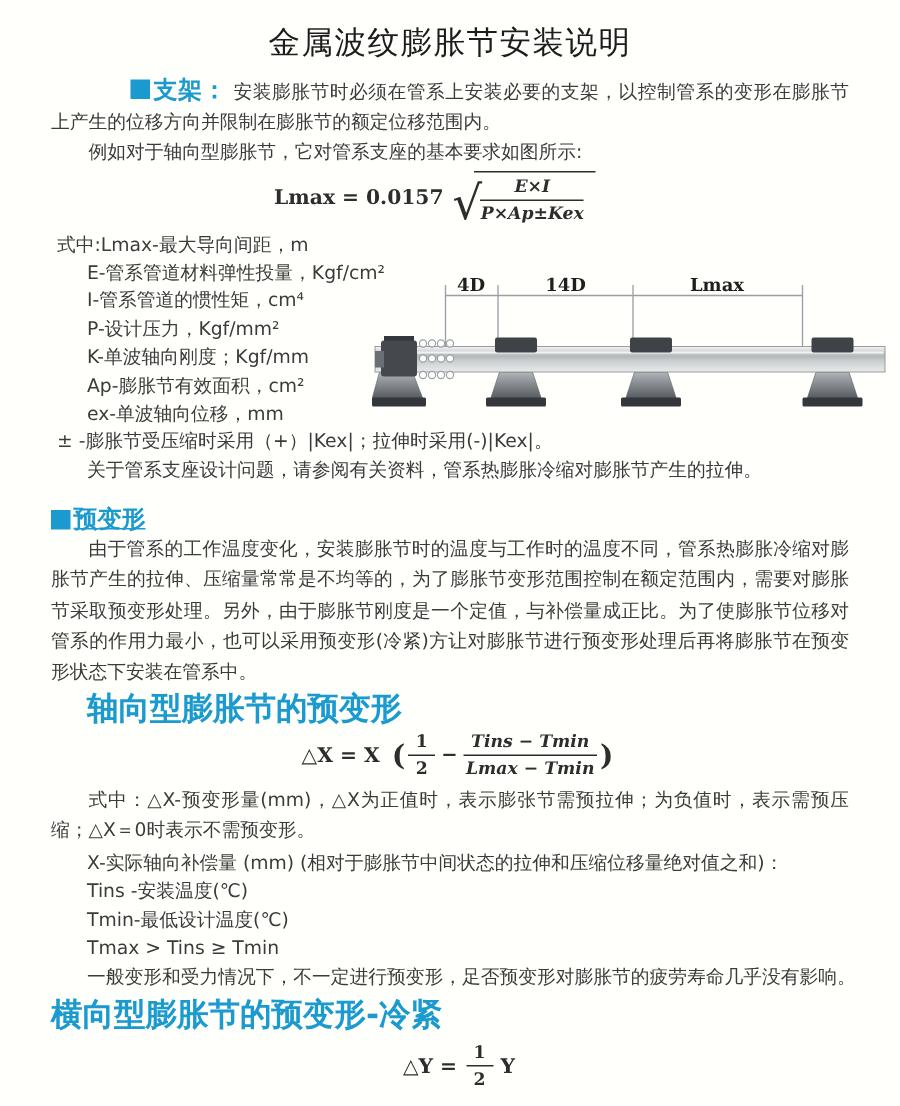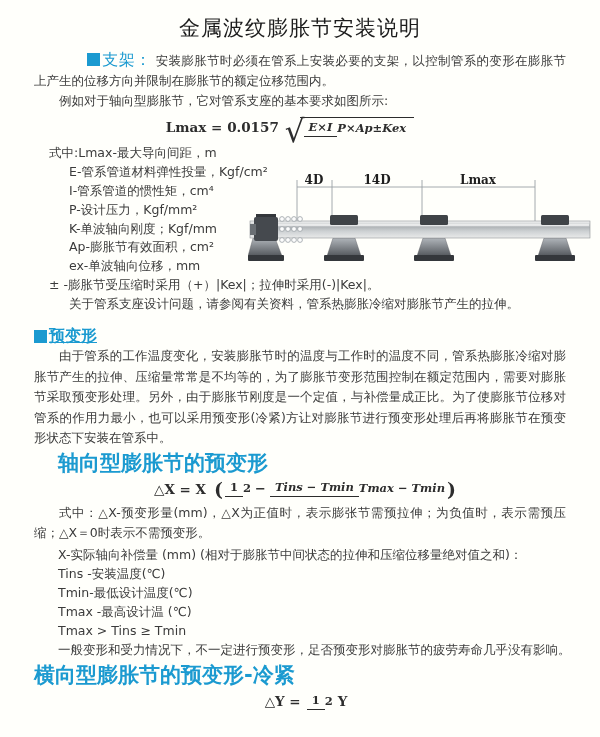--- a/index.html
+++ b/index.html
@@ -21,21 +21,21 @@
 
   h1.doc-title{
     margin:14px 0 8px;text-align:center;
     font-size:21px;font-weight:normal;color:var(--title);letter-spacing:1px;
   }
 
   .para{margin:0 34px;line-height:20px;text-align:justify;}
   .para.indent{text-indent:2em;}
   .body-para{line-height:20.5px;}
 
-  .inline-heading{color:var(--accent);font-weight:normal;font-size:16px;padding-left:28px;}
+  .inline-heading{color:var(--accent);font-weight:bold;font-size:16px;padding-left:28px;}
   .sq{
     display:inline-block;width:13px;height:13px;background:var(--accent);
     margin-right:2px;vertical-align:-1px;
   }
 
   
   .formula{
     display:flex;justify-content:center;align-items:center;
     font-family:"DejaVu Serif","Liberation Serif",serif;
     font-weight:bold;color:#2d2d2d;
@@ -44,32 +44,32 @@
   .f2{margin:5px 0 3px;}
   .f3{margin:8px 0 4px;}
   .f-lhs{font-size:13.5px;margin-right:6px;margin-left:12px;}
   .f-rhs{font-size:13.5px;margin-left:5px;}
   .radical{
     font-family:"DejaVu Sans",sans-serif;font-weight:400;
     font-size:31px;line-height:0.85;margin-right:-5px;position:relative;top:4px;
   }
   .sqrt-box{border-top:1.6px solid #2c2c2c;padding:2px 8px 0 4px;}
   .frac{
-    display:inline-flex;flex-direction:row;text-align:center;
+    display:inline-flex;flex-direction:column;text-align:center;
     font-size:11.5px;line-height:1.3;vertical-align:middle;
   }
   .frac .num{border-bottom:1px solid #2c2c2c;padding:0 5px 1px;}
   .frac .den{padding-top:1px;}
   .frac.ital{font-style:italic;}
   .paren{font-size:19px;font-weight:bold;margin:0 2px;}
   .op{margin:0 4px;font-size:13px;}
 
   
   .defs-wrap{position:relative;margin:4px 0 0 38px;height:176px;}
-  .def-line{line-height:18.8px;white-space:nowrap;margin-left:11px;}
+  .def-line{line-height:18.8px;white-space:nowrap;}
   .def-line.ind{padding-left:20px;}
 
   .diagram{position:absolute;left:210px;top:28px;}
   .diagram text{
     font-family:"DejaVu Serif","Liberation Serif",serif;
     font-weight:bold;font-size:12px;fill:#1f1f1f;
   }
 
   .sec-heading{
     margin:6px 0 0 34px;color:var(--accent);
@@ -197,31 +197,30 @@
   <div class="formula f2">
     <span class="f-lhs">△X = X</span>
     <span class="paren">(</span>
     <span class="frac">
       <span class="num">1</span>
       <span class="den">2</span>
     </span>
     <span class="op">−</span>
     <span class="frac ital">
       <span class="num">Tins − Tmin</span>
-      <span class="den">Tmax − Tmin</span>
+      <span class="den">Lmax − Tmin</span>
     </span>
     <span class="paren">)</span>
   </div>
 
   <p class="para indent">式中：△X-预变形量(mm)，△X为正值时，表示膨张节需预拉伸；为负值时，表示需预压缩；△X＝0时表示不需预变形。</p>
 
   <div class="note-line gap-top">X-实际轴向补偿量 (mm) (相对于膨胀节中间状态的拉伸和压缩位移量绝对值之和)：</div>
   <div class="note-line">Tins -安装温度(℃)</div>
   <div class="note-line">Tmin-最低设计温度(℃)</div>
-  <div class="note-line">Tmax -最高设计温 (℃)</div>
   <div class="note-line">Tmax &gt; Tins ≥ Tmin</div>
   <div class="note-line">一般变形和受力情况下，不一定进行预变形，足否预变形对膨胀节的疲劳寿命几乎没有影响。</div>
 
   <div class="sub-heading flush">横向型膨胀节的预变形-冷紧</div>
 
   <div class="formula f3">
     <span class="f-lhs">△Y =</span>
     <span class="frac">
       <span class="num">1</span>
       <span class="den">2</span>

